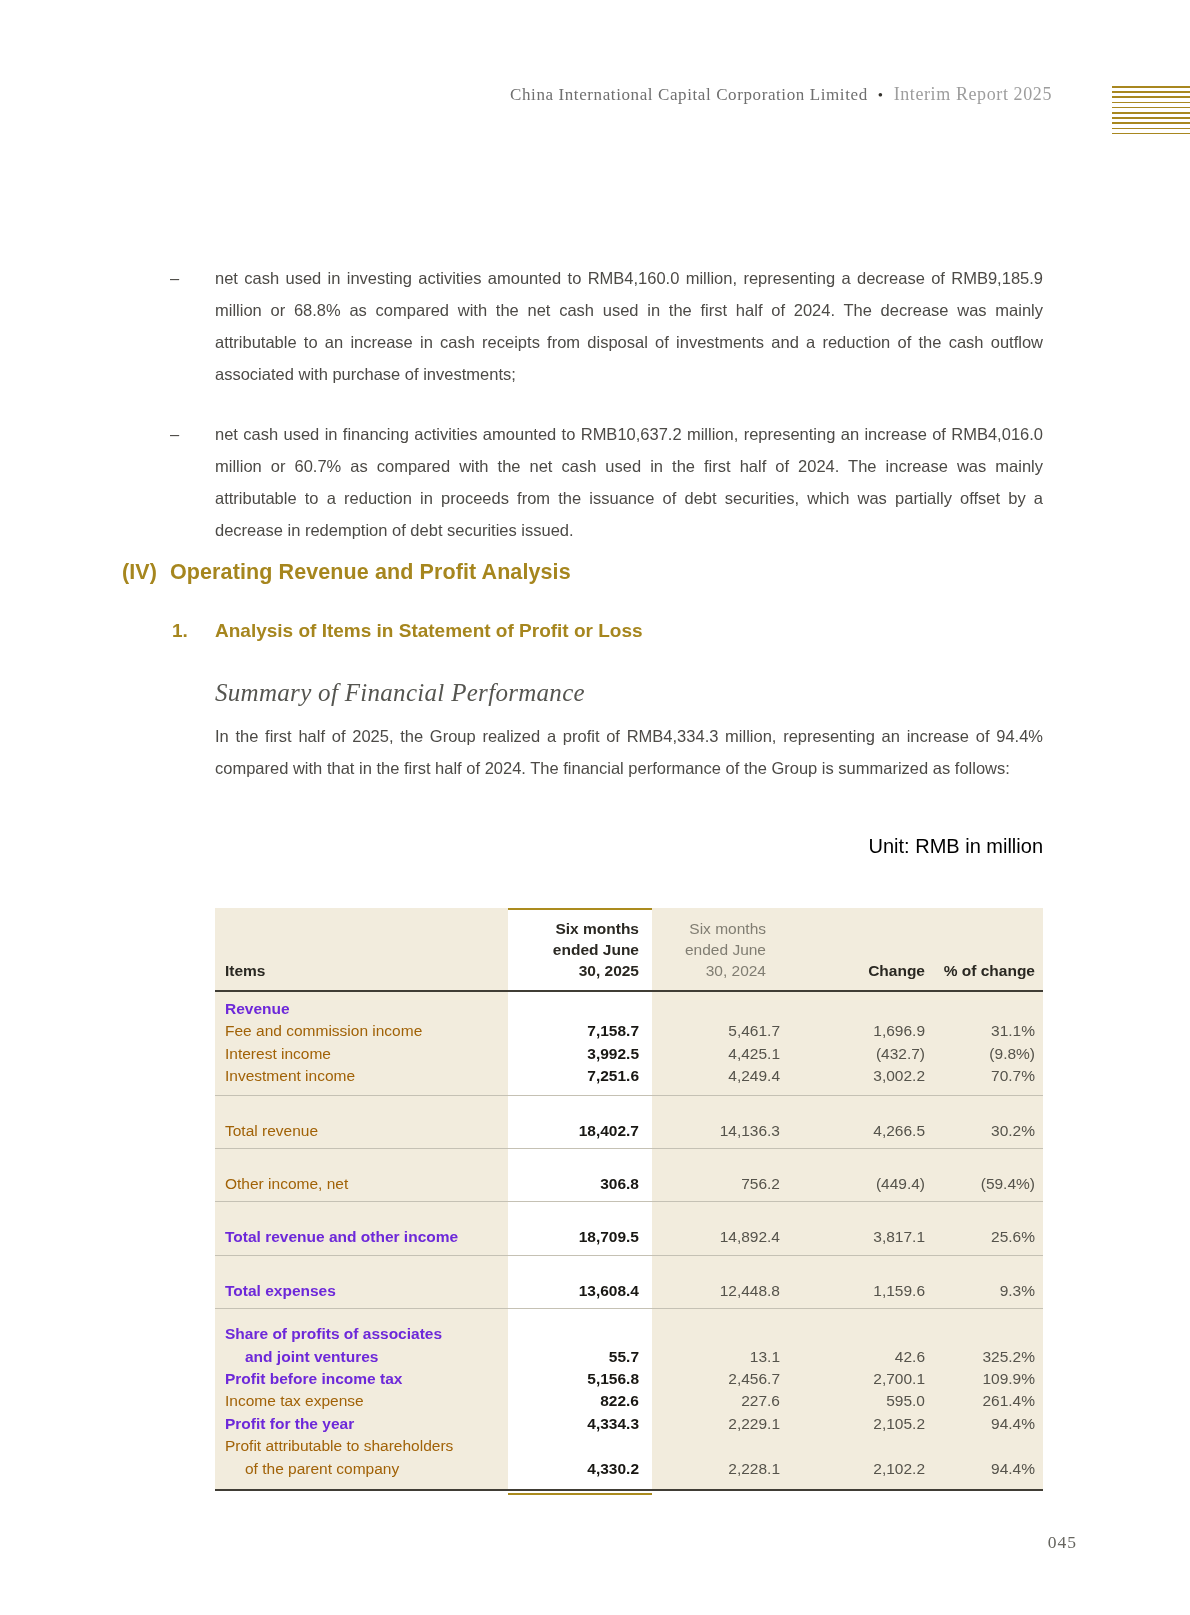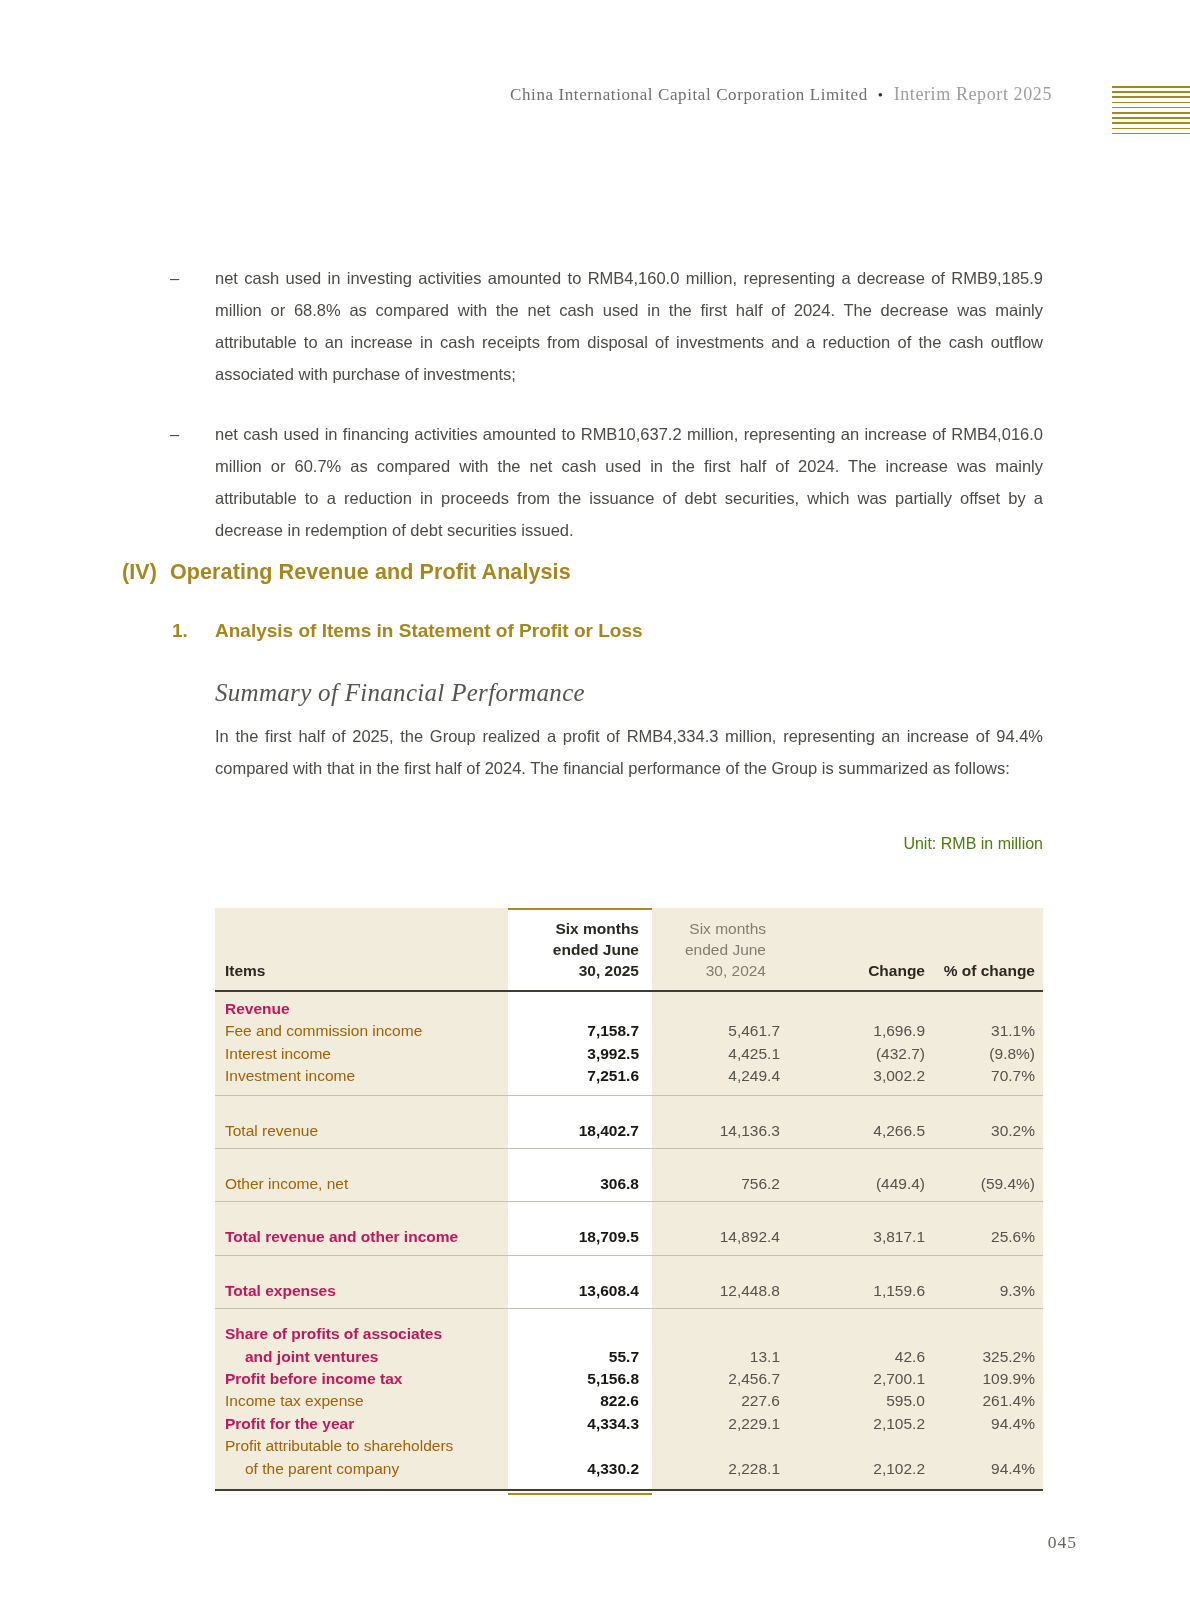--- a/index.html
+++ b/index.html
@@ -45,21 +45,21 @@
     position:absolute; top:659px; left:215px;
     font-family:"Liberation Serif", serif; font-style:italic;
     font-size:25px; color:#555550; letter-spacing:.3px;margin-top:20px;
   }
   .intro {
     position:absolute; top:720px; left:215px; width:828px;
     font-size:16.5px; line-height:32px; text-align:justify; color:#4c4a46;
   }
   .unit-note {
     position:absolute; top:835px; left:215px; width:828px;
-    text-align:right; font-size:16px; color:#4d7c0f;
+    text-align:right; font-size:20px; color:#000000;
   }
   
   .fin-table {
     position:absolute; top:908px; left:215px; width:828px;
     background:#f2ecdd; border-bottom:2px solid #403d35;
     font-size:15.5px;
   }
   .hl-strip {
     position:absolute; top:0; bottom:0; left:293px; width:144px;
     background:#ffffff; border-top:2px solid #ab8b1e; z-index:0;
@@ -78,21 +78,21 @@
   }
   .thead .c-2024 { font-weight:400; color:#807d72; }
   .tcell { overflow:hidden; }
   .c-items { padding-left:10px; text-align:left; }
   .c-2025 { text-align:right; padding-right:13px; }
   .c-2024 { text-align:right; padding-right:16px; }
   .c-change { text-align:right; padding-right:2px; }
   .c-pct { text-align:right; padding-right:8px; }
   .trow { line-height:22.4px; }
   .trow .c-items { color:#a16207; }
-  .trow.bold .c-items { font-weight:700; color:#be185d; }
+  .trow.bold .c-items { font-weight:700; color:#6d28d9; }
   .trow.indent .c-items { padding-left:30px; }
   .trow .c-2025 { font-weight:700; color:#181713; }
   .trow .c-2024, .trow .c-change, .trow .c-pct { color:#55534b;margin-left:44px; }
   .trow .c-2024 { padding-right:2px; }
   .rule { position:relative; z-index:1; height:0; border-top:1px solid #c5c1b4; }
   .tgroup { position:relative; z-index:1; padding:24px 0 6px; }
   #table-body .tgroup:first-child { padding:6px 0 7px; }
   #table-body .tgroup:last-child { padding:14px 0 9px; }
   
   .page-num {

